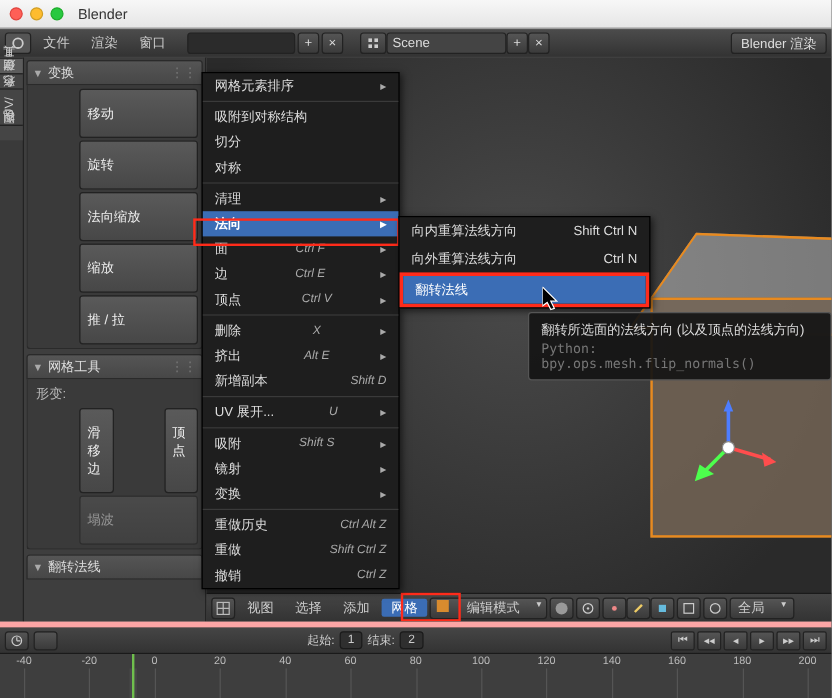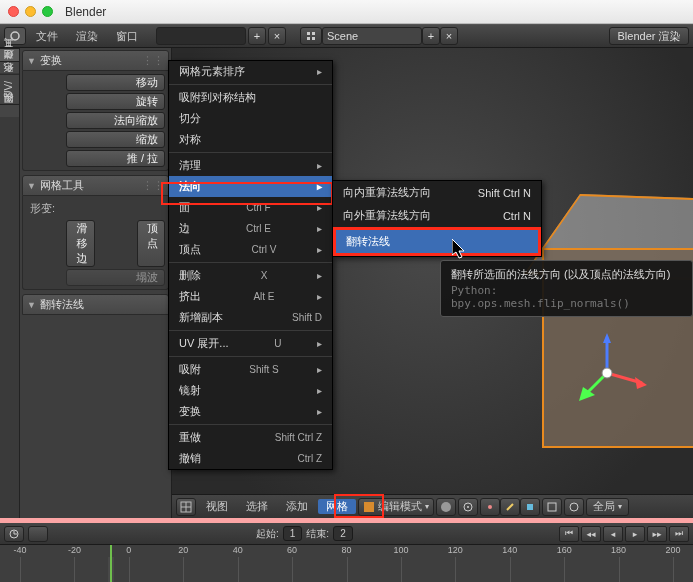--- a/index.html
+++ b/index.html
@@ -32,39 +32,39 @@
   .vtab { writing-mode: vertical-rl; transform: rotate(180deg); color:#ccc; font-size:10px; padding:6px 2px; text-align:center; border-bottom:1px solid #222; background:#454545; }
   .vtab.sel { background:#5c5c5c; }
 
   
   .toolpanel { width:152px; background:#3e3e3e; border-right:1px solid #1f1f1f; color:#ddd; font-size:11px; padding:2px; }
   .panel { margin-bottom:4px; }
   .panel-head { background:linear-gradient(#555,#474747); border:1px solid #2a2a2a; border-radius:3px 3px 0 0; padding:2px 4px; display:flex; align-items:center; }
   .panel-head .tri { margin-right:4px; font-size:9px; color:#aaa; }
   .panel-head .tri.down::before  { content:"▼"; }
   .panel-body { background:#3a3a3a; border:1px solid #2a2a2a; border-top:none; border-radius:0 0 3px 3px; padding:3px; display:flex; flex-direction:column; gap:2px;}
-  .tbtn { background:linear-gradient(#5a5a5a,#474747); border:1px solid #222; border-radius:3px; padding:0 6px; color:#eee; text-align:right;margin-left:40px; }
+  .tbtn { background:linear-gradient(#5a5a5a,#474747); border:1px solid #222; border-radius:3px; padding:12px 6px; color:#eee; text-align:left;margin-left:40px; }
   .tbtn.half { display:inline-block; width:48%; }
   .row2 { display:flex; gap:2px; }
   .label { padding:2px 4px; color:#bbb; }
 
   
   .viewport { flex:1; position:relative; background: radial-gradient(ellipse at 50% 40%, #4a4a4a 0%, #2a2a2a 80%); overflow:hidden; }
   .gridlines { position:absolute; inset:0; }
   .cube { position:absolute; left:370px; top:150px; width:280px; height:260px; }
   .cube .face { position:absolute; border:2px solid #e88a1f; }
   .cube .top   { left:10px;  top:0;    width:230px; height:80px; background: rgba(200,200,200,0.5); transform: skew(-35deg,2deg); }
   .cube .front { left:0;   top:50px;    width:180px; height:200px; background: rgba(115,100,85,0.85); }
   .axis-gizmo { position:absolute; left:395px; top:285px; pointer-events:none; }
 
   
   .menu { position:absolute; left:168px; top:60px; width:165px; background:#1e1e1e; border:1px solid #000; box-shadow:2px 2px 6px rgba(0,0,0,0.6); color:#ddd; font-size:11px; }
   .menu .mi { display:flex; align-items:center; justify-content:space-between; padding:3px 10px; white-space:nowrap; }
   .menu .sep { height:1px; background:#3a3a3a; margin:2px 0; }
-  .menu .mi .rs { color:#aaa; font-size:10px; margin-left:10px; }
+  .menu .mi .rs { color:#aaa; font-size:10px; margin-left:10px;font-style:italic; }
   .menu .arrow::after { content:"▸"; color:#aaa; font-size:10px; }
   .menu .mi.highlight { background:#3b6db5; color:#fff;font-weight:bold; }
   .menu .mi.highlight .rs, .menu .mi.highlight.arrow::after { color:#fff; }
 
   .redbox { position:absolute; border:2px solid #ff2b1a; pointer-events:none; }
 
   .submenu { position:absolute; left:332px; top:180px; width:210px; background:#1e1e1e; border:1px solid #000; box-shadow:2px 2px 6px rgba(0,0,0,0.6); color:#ddd; font-size:11px; }
   .submenu .mi { display:flex; align-items:center; justify-content:space-between; padding:4px 10px; }
   .submenu .mi.highlight { background:#3b6db5; color:#fff; }
   .submenu .redwrap { border:3px solid #ff2b1a; }
@@ -72,21 +72,21 @@
   .tooltip { position:absolute; left:440px; top:260px; background:rgba(20,20,20,0.93); border:1px solid #555; border-radius:3px; padding:6px 10px; color:#ddd; font-size:11px; max-width:260px; }
   .tooltip .py { color:#777; font-size:11px; margin-top:2px; font-family: monospace;}
 
   .cursor { position:absolute; left:452px; top:239px; pointer-events:none; }
 
   
   .vpheader { position:absolute; left:0; right:0; bottom:0; height:24px; background:linear-gradient(#454545,#333); border-top:1px solid #1a1a1a; display:flex; align-items:center; font-size:11px; color:#ccc; padding:0 4px; gap:2px; }
   .vpheader .m { padding:0 8px; }
   .vpheader .m.sel { background:#3b6db5; color:#fff; border-radius:2px; }
   .vpheader .ibtn { width:20px; height:18px; background:linear-gradient(#555,#3a3a3a); border:1px solid #222; border-radius:3px; display:flex; align-items:center; justify-content:center; }
-  .vpheader .mode { display:flex; align-items:center; gap:3px; background:linear-gradient(#555,#3a3a3a); border:1px solid #222; border-radius:3px; padding:0 4px; height:18px; }
+  .vpheader .mode { display:flex; align-items:flex-start; gap:14px; background:linear-gradient(#555,#3a3a3a); border:1px solid #222; border-radius:3px; padding:0 4px; height:18px; }
   .redbox-mesh { position:absolute; border:2px solid #ff2b1a; pointer-events:none; }
 
   
   .timeline { position:absolute; left:0; right:0; bottom:0; height:64px; background:#3a3a3a; border-top:5px solid #fca5a5; color:#ccc; font-size:10px;}
   .tl-header { height:22px; background:linear-gradient(#454545,#333); border-bottom:1px solid #1a1a1a; display:flex; align-items:center; padding:0 4px; gap:4px;}
   .tl-header .f { background:#2f2f2f; border:1px solid #1a1a1a; border-radius:3px; padding:1px 6px; }
   .tl-ruler { position:relative; height:42px; background:#3e3e3e; }
   .tl-ruler .tick { position:absolute; top:0; font-size:9px; color:#bbb; transform:translateX(-50%);}
   .tl-ruler .line { position:absolute; top:12px; bottom:0; width:1px; background:#555;}
   .tl-ruler .range { position:absolute; top:12px; bottom:0; background:rgba(80,80,80,0.6); }
@@ -337,20 +337,24 @@
     </div>
   <div class="mi arrow">
       <span>镜射</span>
       <span class="rs"></span>
     </div>
   <div class="mi arrow">
       <span>变换</span>
       <span class="rs"></span>
     </div>
   <div class="sep"></div>
+  <div class="mi">
+      <span>重做历史</span>
+      <span class="rs">Ctrl Alt Z</span>
+    </div>
   <div class="mi">
       <span>重做</span>
       <span class="rs">Shift Ctrl Z</span>
     </div>
   <div class="mi">
       <span>撤销</span>
       <span class="rs">Ctrl Z</span>
     </div>
 </div>
 

